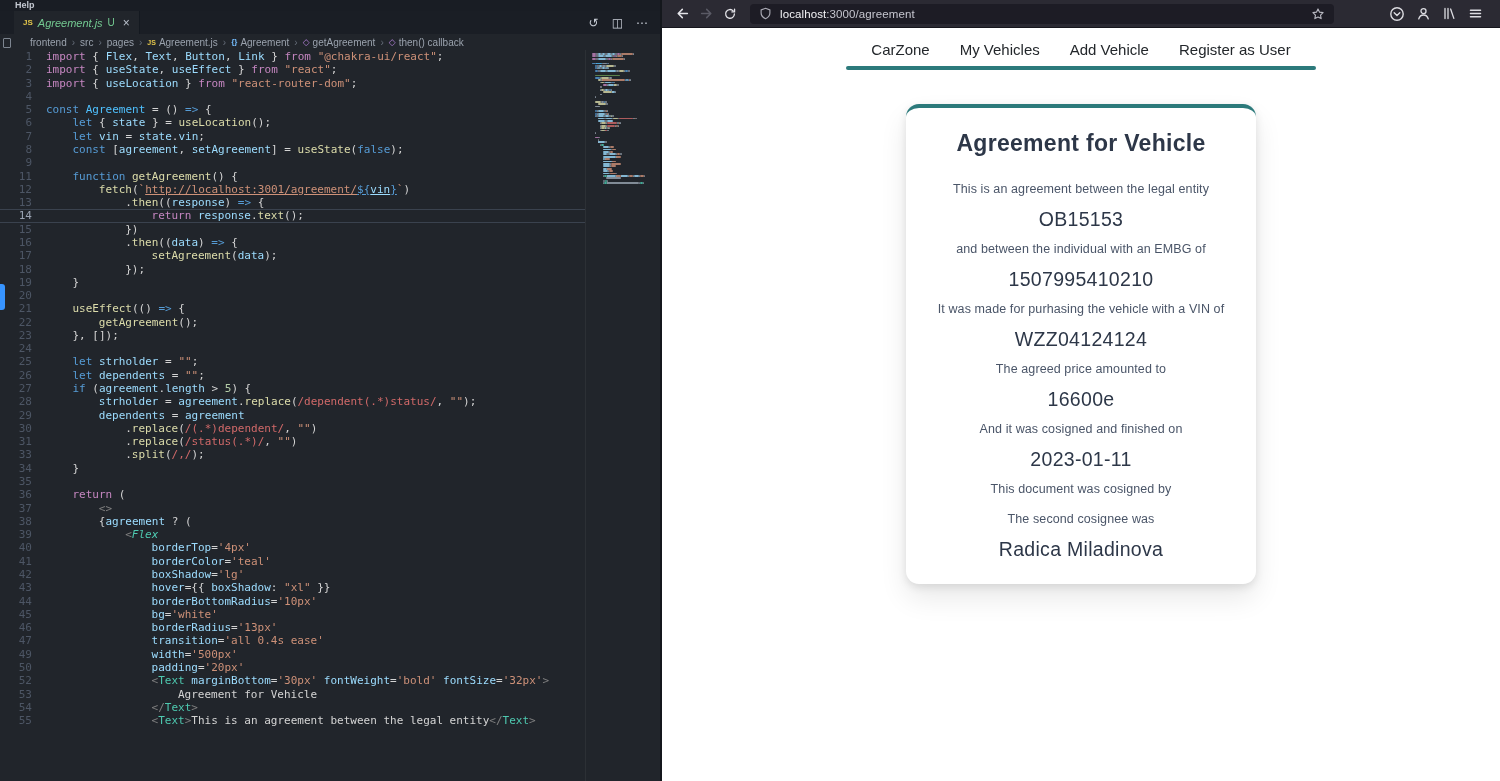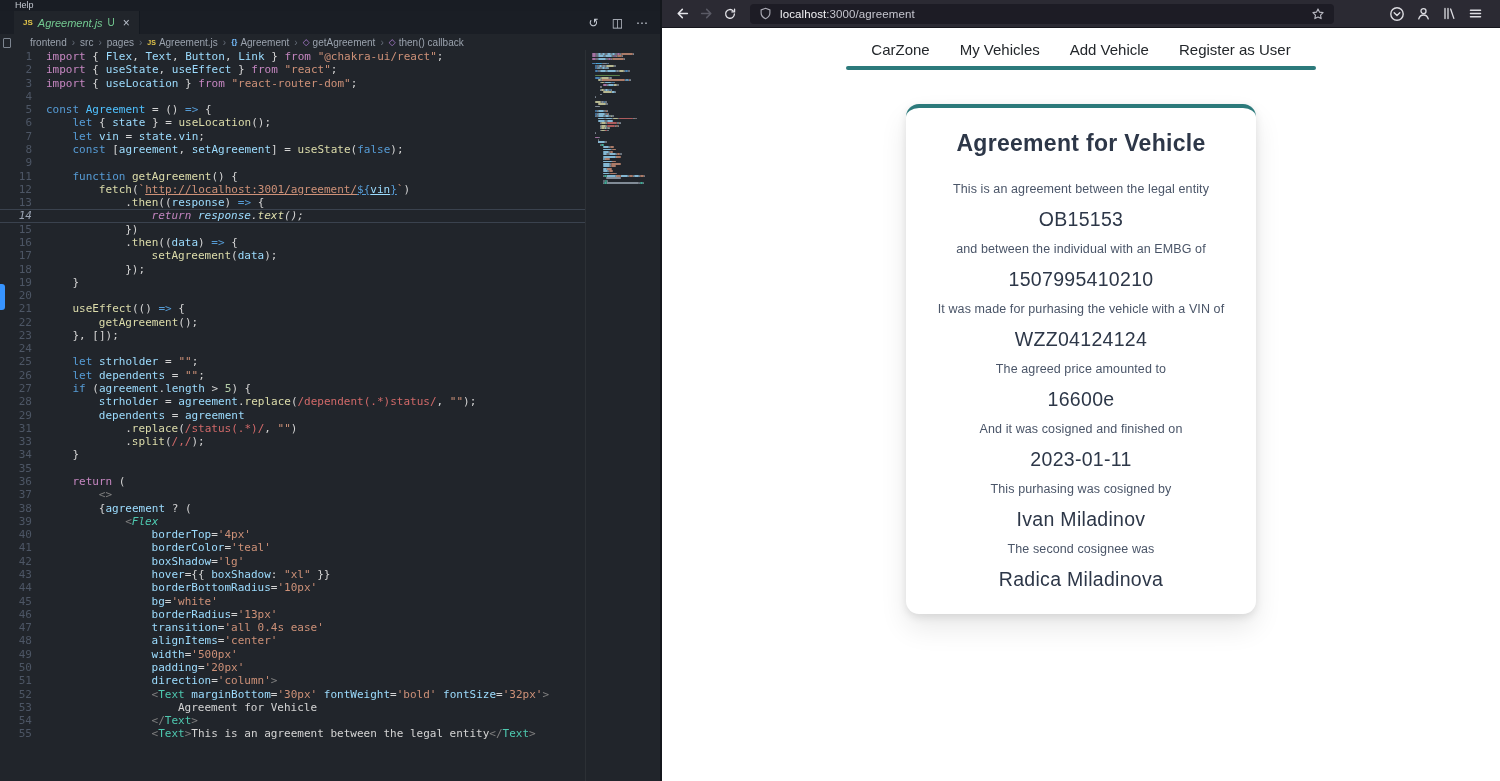--- a/index.html
+++ b/index.html
@@ -3,40 +3,40 @@
 <meta charset="utf-8">
 <style>
   *{margin:0;padding:0;box-sizing:border-box;}
   html,body{width:1500px;height:781px;overflow:hidden;background:#000;}
   body{font-family:"Liberation Sans",sans-serif;position:relative;}
   .screen{position:absolute;inset:0;}
 
   
   .vscode{position:absolute;left:0;top:0;width:662px;height:781px;background:#21252b;overflow:hidden;border-right:2px solid #14171c;}
   .menubar{height:11px;background:#191d24;display:flex;align-items:center;padding-left:15px;gap:14px;}
-  .menu-item{font-size:9px;color:#c3c8d1;line-height:11px;}
+  .menu-item{font-size:9px;color:#c3c8d1;line-height:11px;font-weight:bold;}
   .tabbar{height:23px;background:#1a1e25;display:flex;align-items:stretch;padding-left:14px;}
   .tab{display:flex;align-items:center;gap:5px;background:#21252b;padding:0 9px;font-size:11px;border-right:1px solid #141920;}
   .js-badge{color:#e3c64b;font-size:8px;font-weight:700;}
   .tab-title{color:#73c991;font-style:italic;}
   .tab-git{color:#73c991;font-size:10px;}
   .tab-close{color:#bac1cc;font-size:12px;margin-left:3px;}
   .tab-actions{margin-left:auto;display:flex;align-items:center;gap:13px;padding-right:12px;}
   .tab-action{color:#c8cdd6;font-size:12px;line-height:1;}
   .breadcrumbs{height:16px;background:#21252b;display:flex;align-items:center;gap:3px;padding-left:30px;font-size:10px;color:#9aa2ad;white-space:nowrap;}
   .crumb{display:inline-flex;align-items:center;gap:3px;}
   .crumb-sep{color:#646c78;margin:0 2px;}
   .crumb-js{color:#e3c64b;font-size:7px;font-weight:700;}
   .crumb-sym{line-height:1;}
   .sym-ns{color:#75beff;font-size:8px;font-weight:700;}
   .sym-m{color:#b180d7;font-size:9px;}
   .editor{position:absolute;left:0;top:50px;right:0;bottom:0;display:flex;}
   .code{flex:1;font-family:"DejaVu Sans Mono",monospace;font-size:11px;overflow:hidden;}
   .code-line{display:flex;height:13.29px;line-height:13.29px;white-space:pre;}
-  .code-line.active{box-shadow:inset 0 1px 0 #3a424e, inset 0 -1px 0 #3a424e;font-style:italic;}
+  .code-line.active{box-shadow:inset 0 1px 0 #3a424e, inset 0 -1px 0 #3a424e;}
   .line-num{flex:none;width:46px;padding-right:14px;text-align:right;color:#4d5665;}
   .code-line.active .line-num{color:#9aa3b2;}
   .line-text{white-space:pre;}
   .tk-k{color:#C586C0}.tk-s{color:#569CD6}.tk-v{color:#9CDCFE}.tk-V{color:#4FC1FF}
   .tk-f{color:#DCDCAA}.tk-c{color:#4EC9B0}.tk-t{color:#CE9178}.tk-n{color:#B5CEA8}
   .tk-m{color:#6A9955}.tk-r{color:#D16969}.tk-p{color:#d4d4d4}.tk-g{color:#808080}
   .tk-u{color:#CE9178;text-decoration:underline}
   .tk-d{color:#569CD6;text-decoration:underline}
   .tk-w{color:#9CDCFE;text-decoration:underline}
   .minimap{flex:none;width:75px;padding-top:3px;border-left:1px solid rgba(255,255,255,0.05);}
@@ -145,40 +145,39 @@
           <div class="code-line"><span class="line-num">20</span><span class="line-text" style="padding-left: 0px;"></span></div>
           <div class="code-line"><span class="line-num">21</span><span class="line-text" style="padding-left: 26.4px; text-align: center;"><span class="tk-f">useEffect</span><span class="tk-p">(() </span><span class="tk-s">=&gt;</span><span class="tk-p"> {</span></span></div>
           <div class="code-line"><span class="line-num">22</span><span class="line-text" style="padding-left: 52.8px;"><span class="tk-f">getAgreement</span><span class="tk-p">();</span></span></div>
           <div class="code-line"><span class="line-num">23</span><span class="line-text" style="padding-left: 26.4px;"><span class="tk-p">}, []);</span></span></div>
           <div class="code-line"><span class="line-num">24</span><span class="line-text" style="padding-left: 0px;"></span></div>
           <div class="code-line"><span class="line-num">25</span><span class="line-text" style="padding-left: 26.4px;"><span class="tk-s">let</span><span class="tk-p"> </span><span class="tk-v">strholder</span><span class="tk-p"> = </span><span class="tk-t">""</span><span class="tk-p">;</span></span></div>
           <div class="code-line"><span class="line-num">26</span><span class="line-text" style="padding-left: 26.4px;"><span class="tk-s">let</span><span class="tk-p"> </span><span class="tk-v">dependents</span><span class="tk-p"> = </span><span class="tk-t">""</span><span class="tk-p">;</span></span></div>
           <div class="code-line"><span class="line-num">27</span><span class="line-text" style="padding-left: 26.4px;"><span class="tk-s">if</span><span class="tk-p"> (</span><span class="tk-v">agreement</span><span class="tk-p">.</span><span class="tk-v">length</span><span class="tk-p"> &gt; </span><span class="tk-n">5</span><span class="tk-p">) {</span></span></div>
           <div class="code-line"><span class="line-num">28</span><span class="line-text" style="padding-left: 52.8px;"><span class="tk-v">strholder</span><span class="tk-p"> = </span><span class="tk-v">agreement</span><span class="tk-p">.</span><span class="tk-f">replace</span><span class="tk-p">(</span><span class="tk-r">/dependent(.*)status/</span><span class="tk-p">, </span><span class="tk-t">""</span><span class="tk-p">);</span></span></div>
           <div class="code-line"><span class="line-num">29</span><span class="line-text" style="padding-left: 52.8px;"><span class="tk-v">dependents</span><span class="tk-p"> = </span><span class="tk-v">agreement</span></span></div>
+          <div class="code-line"><span class="line-num">30</span><span class="line-text" style="padding-left: 79.2px;"><span class="tk-p">.</span><span class="tk-f">replace</span><span class="tk-p">(</span><span class="tk-r">/(.*)dependent/</span><span class="tk-p">, </span><span class="tk-t">""</span><span class="tk-p">)</span></span></div>
           <div class="code-line"><span class="line-num">31</span><span class="line-text" style="padding-left: 79.2px;"><span class="tk-p">.</span><span class="tk-f">replace</span><span class="tk-p">(</span><span class="tk-r">/status(.*)/</span><span class="tk-p">, </span><span class="tk-t">""</span><span class="tk-p">)</span></span></div>
           <div class="code-line"><span class="line-num">33</span><span class="line-text" style="padding-left: 79.2px;"><span class="tk-p">.</span><span class="tk-f">split</span><span class="tk-p">(</span><span class="tk-r">/,/</span><span class="tk-p">);</span></span></div>
           <div class="code-line"><span class="line-num">34</span><span class="line-text" style="padding-left: 26.4px;"><span class="tk-p">}</span></span></div>
           <div class="code-line"><span class="line-num">35</span><span class="line-text" style="padding-left: 0px;"></span></div>
           <div class="code-line"><span class="line-num">36</span><span class="line-text" style="padding-left: 26.4px;"><span class="tk-k">return</span><span class="tk-p"> (</span></span></div>
           <div class="code-line"><span class="line-num">37</span><span class="line-text" style="padding-left: 52.8px;"><span class="tk-g">&lt;&gt;</span></span></div>
           <div class="code-line"><span class="line-num">38</span><span class="line-text" style="padding-left: 52.8px;"><span class="tk-p">{</span><span class="tk-v">agreement</span><span class="tk-p"> ? (</span></span></div>
           <div class="code-line"><span class="line-num">39</span><span class="line-text" style="padding-left: 79.2px; font-style: italic;"><span class="tk-g">&lt;</span><span class="tk-c">Flex</span></span></div>
           <div class="code-line"><span class="line-num">40</span><span class="line-text" style="padding-left: 105.6px;"><span class="tk-v">borderTop</span><span class="tk-p">=</span><span class="tk-t">'4px'</span></span></div>
           <div class="code-line"><span class="line-num">41</span><span class="line-text" style="padding-left: 105.6px;"><span class="tk-v">borderColor</span><span class="tk-p">=</span><span class="tk-t">'teal'</span></span></div>
           <div class="code-line"><span class="line-num">42</span><span class="line-text" style="padding-left: 105.6px;"><span class="tk-v">boxShadow</span><span class="tk-p">=</span><span class="tk-t">'lg'</span></span></div>
           <div class="code-line"><span class="line-num">43</span><span class="line-text" style="padding-left: 105.6px;"><span class="tk-v">hover</span><span class="tk-p">={{ </span><span class="tk-v">boxShadow</span><span class="tk-p">: </span><span class="tk-t">"xl"</span><span class="tk-p"> }}</span></span></div>
           <div class="code-line"><span class="line-num">44</span><span class="line-text" style="padding-left: 105.6px;"><span class="tk-v">borderBottomRadius</span><span class="tk-p">=</span><span class="tk-t">'10px'</span></span></div>
           <div class="code-line"><span class="line-num">45</span><span class="line-text" style="padding-left: 105.6px;"><span class="tk-v">bg</span><span class="tk-p">=</span><span class="tk-t">'white'</span></span></div>
           <div class="code-line"><span class="line-num">46</span><span class="line-text" style="padding-left: 105.6px;"><span class="tk-v">borderRadius</span><span class="tk-p">=</span><span class="tk-t">'13px'</span></span></div>
           <div class="code-line"><span class="line-num">47</span><span class="line-text" style="padding-left: 105.6px;"><span class="tk-v">transition</span><span class="tk-p">=</span><span class="tk-t">'all 0.4s ease'</span></span></div>
-          <div class="code-line"><span class="line-num">48</span><span class="line-text" style="padding-left: 105.6px;"><span class="tk-v">alignItems</span><span class="tk-p">=</span><span class="tk-t">'center'</span></span></div>
           <div class="code-line"><span class="line-num">49</span><span class="line-text" style="padding-left: 105.6px;"><span class="tk-v">width</span><span class="tk-p">=</span><span class="tk-t">'500px'</span></span></div>
           <div class="code-line"><span class="line-num">50</span><span class="line-text" style="padding-left: 105.6px;"><span class="tk-v">padding</span><span class="tk-p">=</span><span class="tk-t">'20px'</span></span></div>
-          <div class="code-line"><span class="line-num">51</span><span class="line-text" style="padding-left: 105.6px;"><span class="tk-v">direction</span><span class="tk-p">=</span><span class="tk-t">'column'</span><span class="tk-g">&gt;</span></span></div>
           <div class="code-line"><span class="line-num">52</span><span class="line-text" style="padding-left: 105.6px;"><span class="tk-g">&lt;</span><span class="tk-c">Text</span><span class="tk-p"> </span><span class="tk-v">marginBottom</span><span class="tk-p">=</span><span class="tk-t">'30px'</span><span class="tk-p"> </span><span class="tk-v">fontWeight</span><span class="tk-p">=</span><span class="tk-t">'bold'</span><span class="tk-p"> </span><span class="tk-v">fontSize</span><span class="tk-p">=</span><span class="tk-t">'32px'</span><span class="tk-g">&gt;</span></span></div>
           <div class="code-line"><span class="line-num">53</span><span class="line-text" style="padding-left: 132px;"><span class="tk-p">Agreement for Vehicle</span></span></div>
           <div class="code-line"><span class="line-num">54</span><span class="line-text" style="padding-left: 105.6px;"><span class="tk-g">&lt;/</span><span class="tk-c">Text</span><span class="tk-g">&gt;</span></span></div>
           <div class="code-line"><span class="line-num">55</span><span class="line-text" style="padding-left: 105.6px;"><span class="tk-g">&lt;</span><span class="tk-c">Text</span><span class="tk-g">&gt;</span><span class="tk-p">This is an agreement between the legal entity</span><span class="tk-g">&lt;/</span><span class="tk-c">Text</span><span class="tk-g">&gt;</span></span></div>
         </div>
       <div class="minimap">
           <div class="mm-line" style="padding-left: 6px;">
             <span class="mm-seg" style="width: 4.2px; background: rgb(197, 134, 192);"></span>
             <span class="mm-seg" style="width: 2.1px; background: rgb(154, 165, 177);"></span>
             <span class="mm-seg" style="width: 2.8px; background: rgb(156, 220, 254);"></span>
@@ -603,22 +602,21 @@
             <div class="row-label">This is an agreement between the legal entity</div>
             <div class="row-value">OB15153</div>
             <div class="row-label">and between the individual with an EMBG of</div>
             <div class="row-value">1507995410210</div>
             <div class="row-label">It was made for purhasing the vehicle with a VIN of</div>
             <div class="row-value">WZZ04124124</div>
             <div class="row-label">The agreed price amounted to</div>
             <div class="row-value">16600e</div>
             <div class="row-label">And it was cosigned and finished on</div>
             <div class="row-value">2023-01-11</div>
-            <div class="row-label">This purhasing was cosigned by</div>
-            <div class="row-value">Ivan Miladinov</div>
+            <div class="row-label">This document was cosigned by</div>
             <div class="row-label">The second cosignee was</div>
             <div class="row-value">Radica Miladinova</div>
           </div>
       </div>
     </div>
   </section>
 
 </div>
 
 </body></html>

